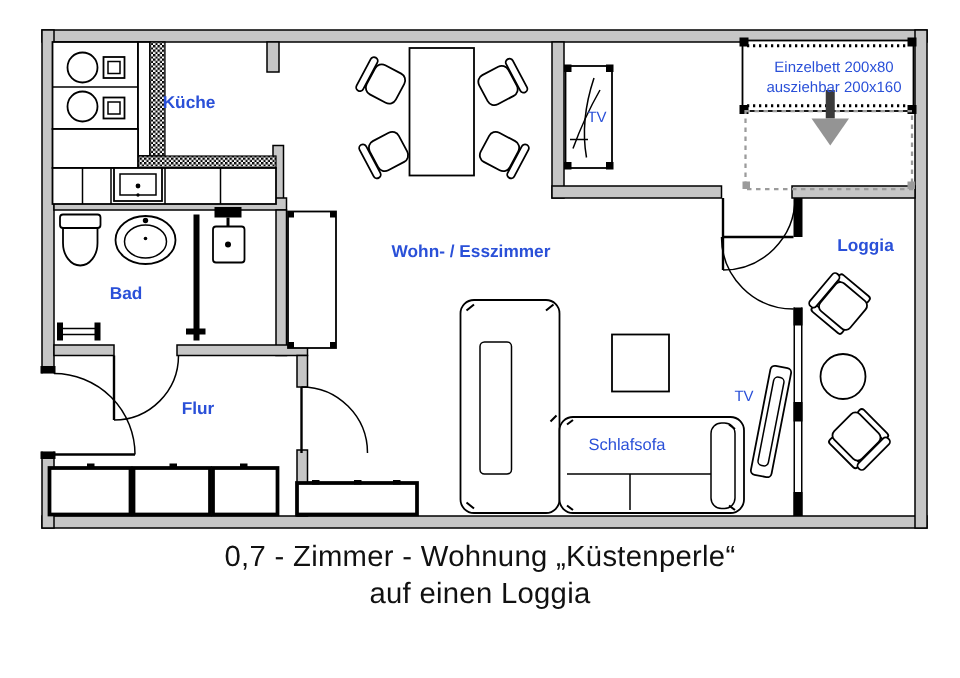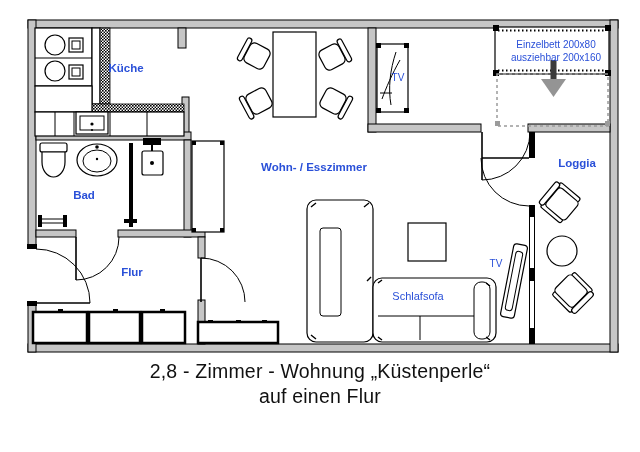--- a/index.html
+++ b/index.html
@@ -250,15 +250,15 @@
   </g>
 
   <g>
     <use href="#armchairG" transform="translate(562,204) rotate(40)"></use>
     <use href="#armchairG" transform="translate(571,291) rotate(225)"></use>
     <circle cx="562" cy="251" r="15" class="furn"></circle>
     <text class="room-label" x="577" y="167">Loggia</text>
   </g>
 </svg>
 
-  <div class="caption" style="top:360px;">2,8 - Zimmer - Wohnung „Küstenperle“</div>
-  <div class="caption" style="top:385px;">auf einen Flur</div>
+  <div class="caption" style="top:360px;">0,7 - Zimmer - Wohnung „Küstenperle“</div>
+  <div class="caption" style="top:385px;">auf einen Loggia</div>
 </div>
 
 </body></html>

